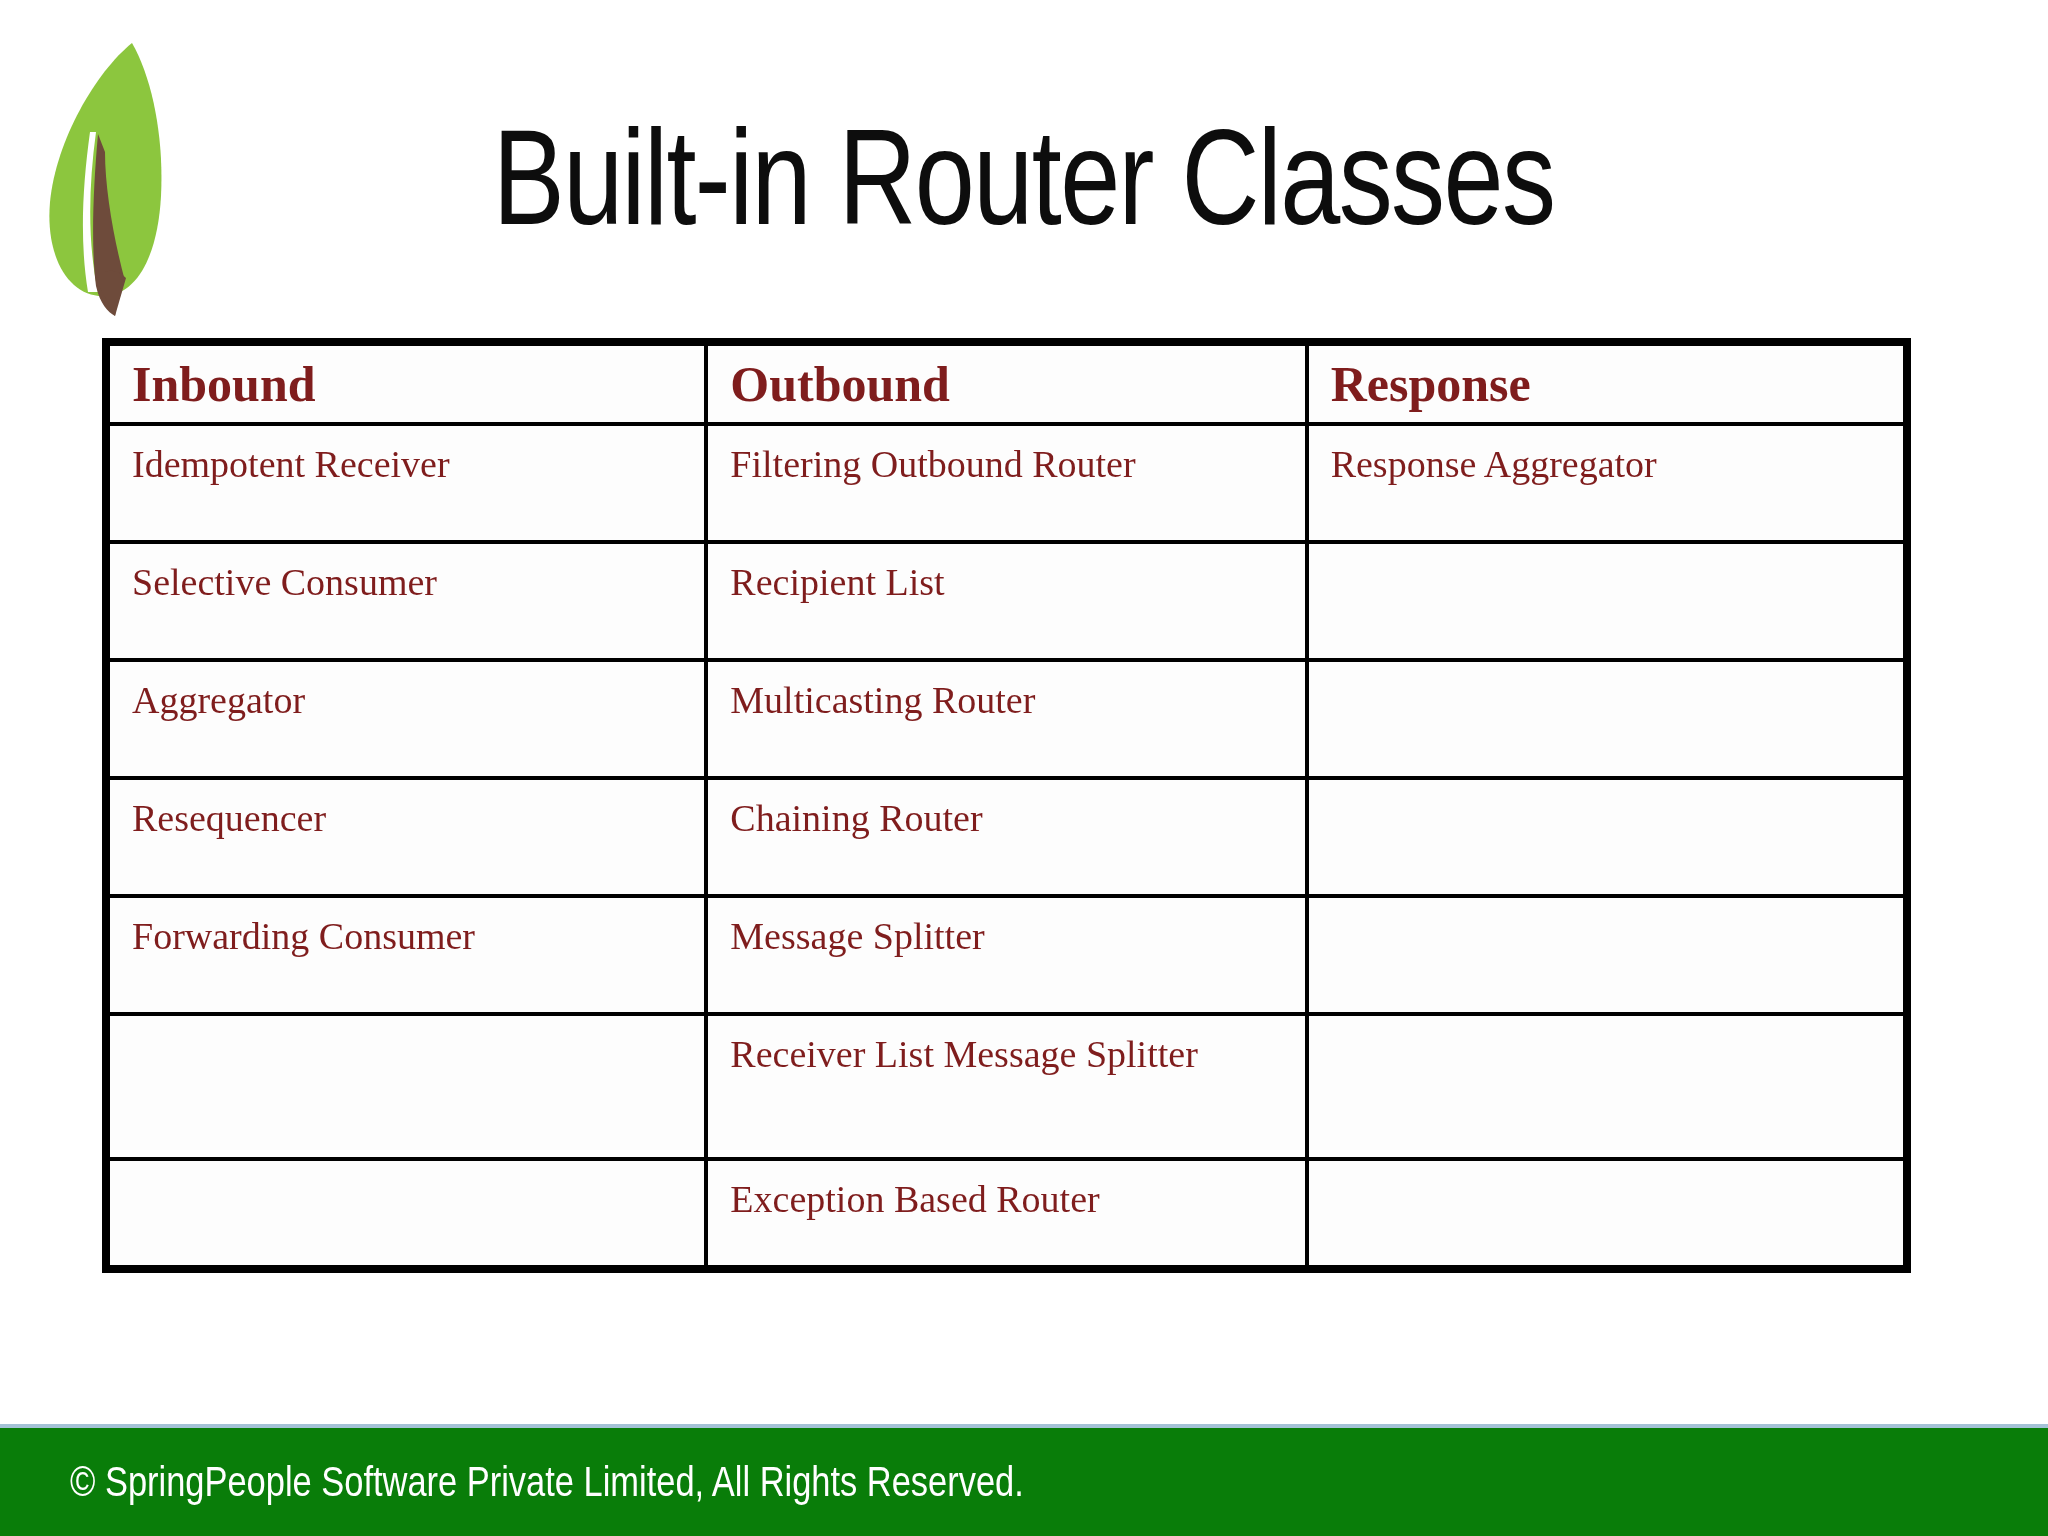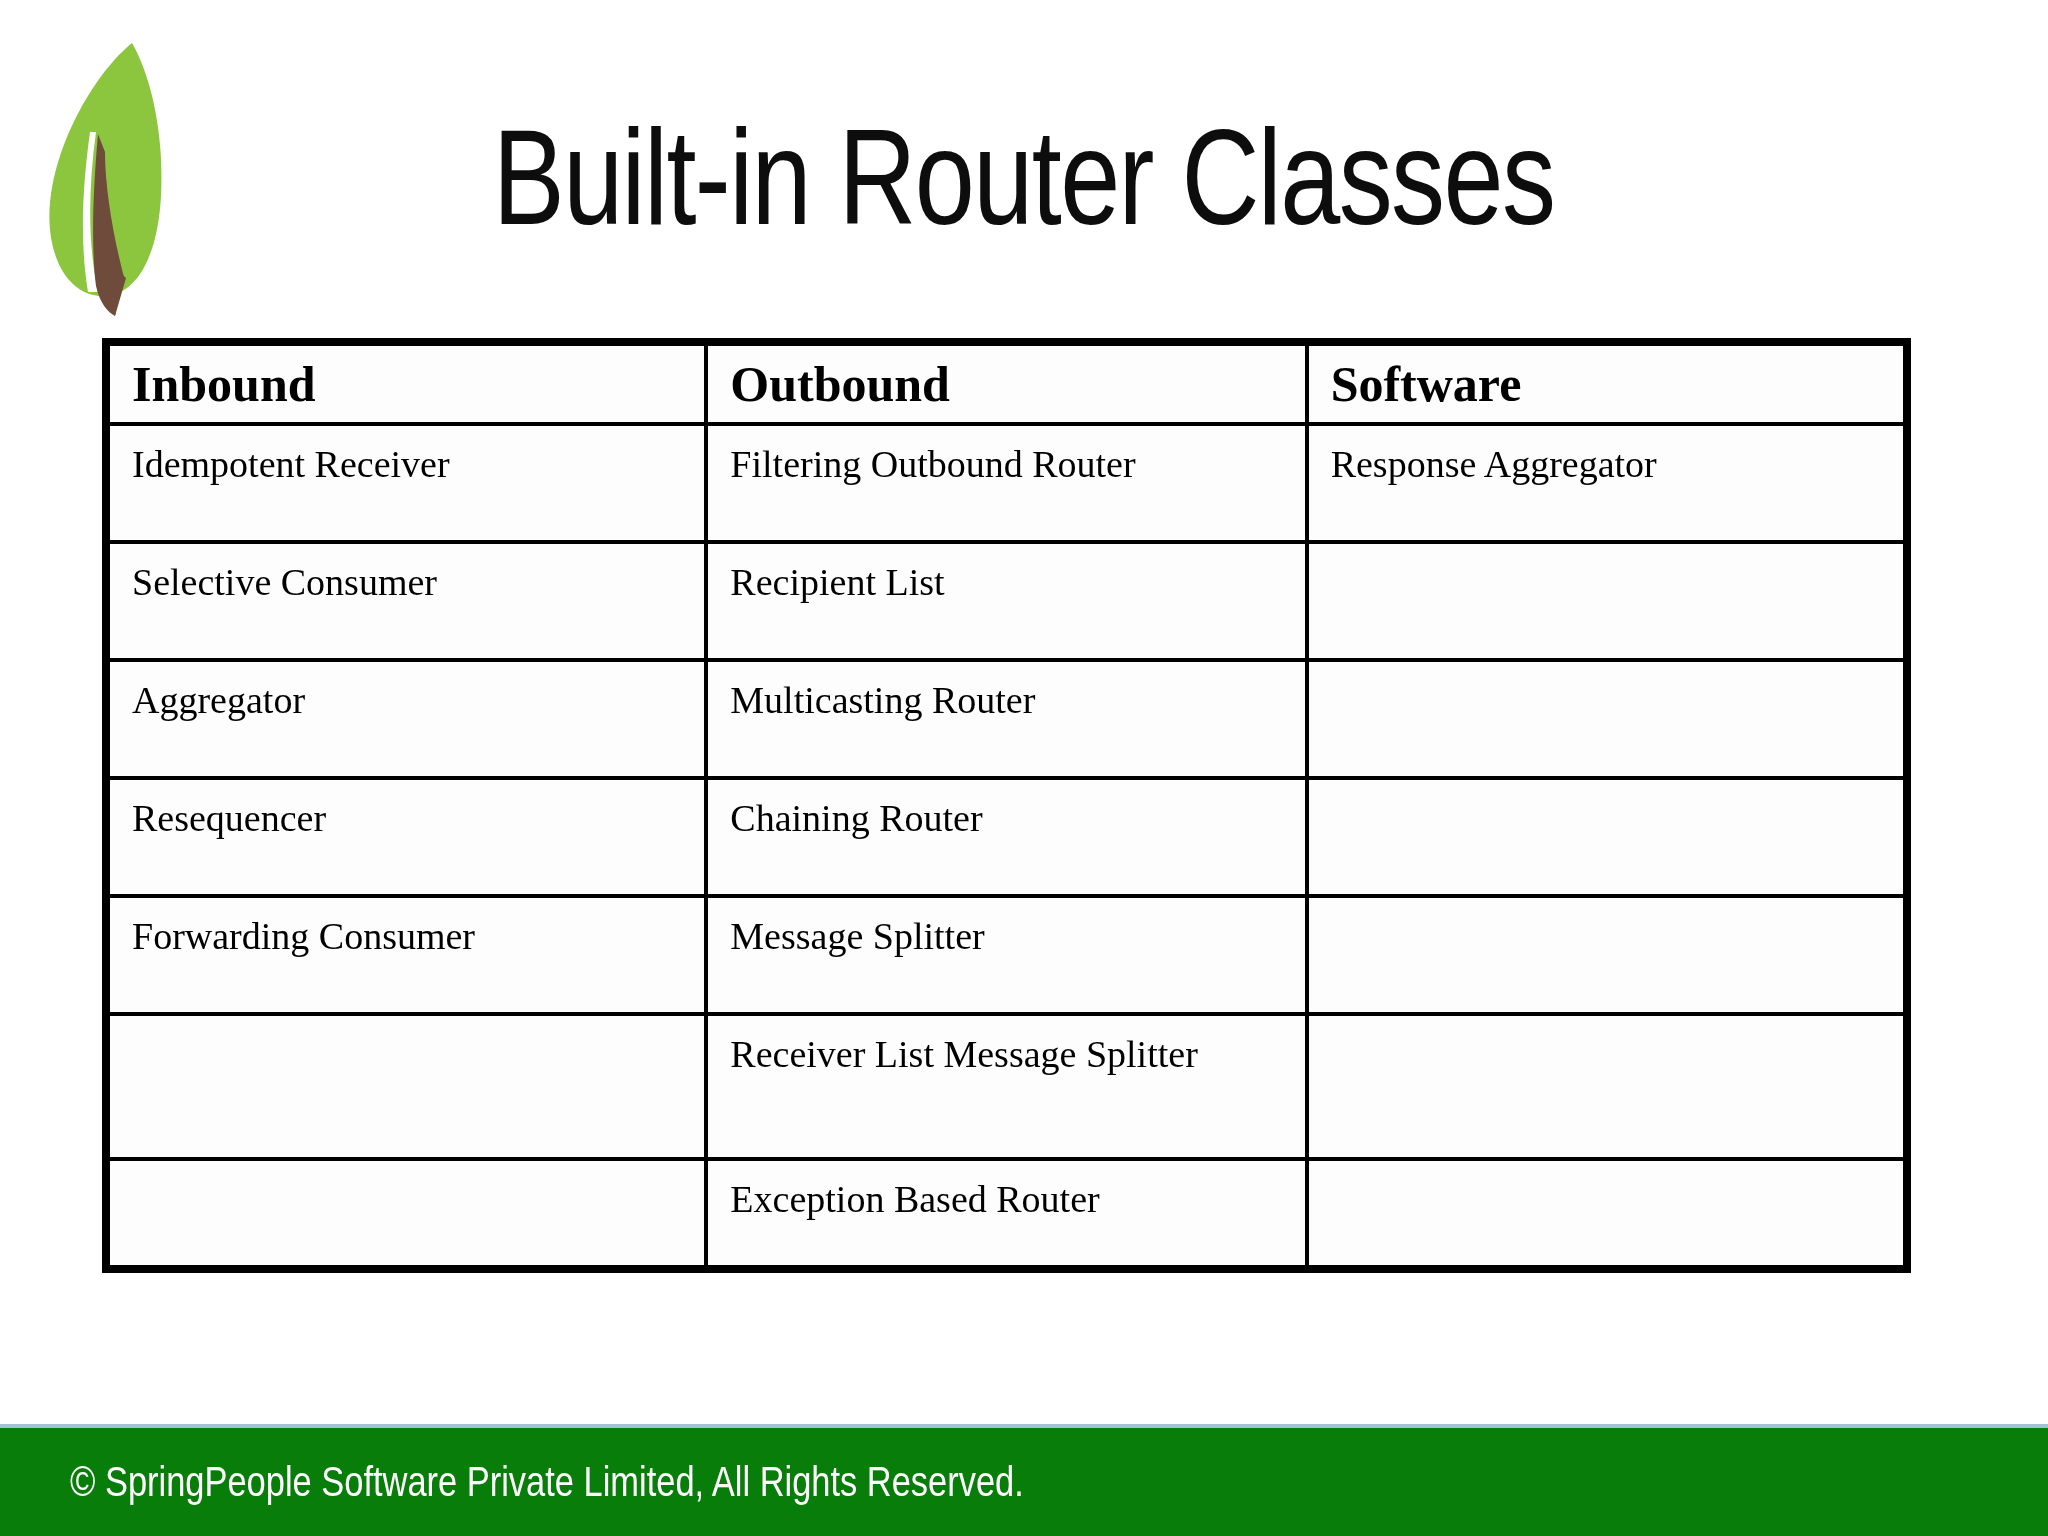--- a/index.html
+++ b/index.html
@@ -38,21 +38,21 @@
 
   
   .router-table {
     position: absolute;
     left: 102px; top: 338px;
     width: 1809px;
     border-collapse: collapse;
     table-layout: fixed;
     background: #fdfdfd;
     font-family: "Liberation Serif", serif;
-    color: #000000;
+    color: #7f1d1d;
   }
   .router-table col { width: 33.33%; }
   .router-table th, .router-table td {
     border: 4px solid #000000;
     padding: 14px 10px 8px 22px;
     text-align: left;
     overflow: hidden;
   }
   .router-table { border: 8px solid #000000; }
   .router-table th {
@@ -114,21 +114,21 @@
   <table class="router-table">
     <colgroup>
         <col>
         <col>
         <col>
       </colgroup>
     <thead>
       <tr class="hdr">
         <th>Inbound</th>
         <th>Outbound</th>
-        <th>Software</th>
+        <th>Response</th>
       </tr>
     </thead>
     <tbody>
       <tr class="row">
         <td>Idempotent Receiver</td>
         <td>Filtering Outbound Router</td>
         <td>Response Aggregator</td>
       </tr>
       <tr class="row">
         <td>Selective Consumer</td>

